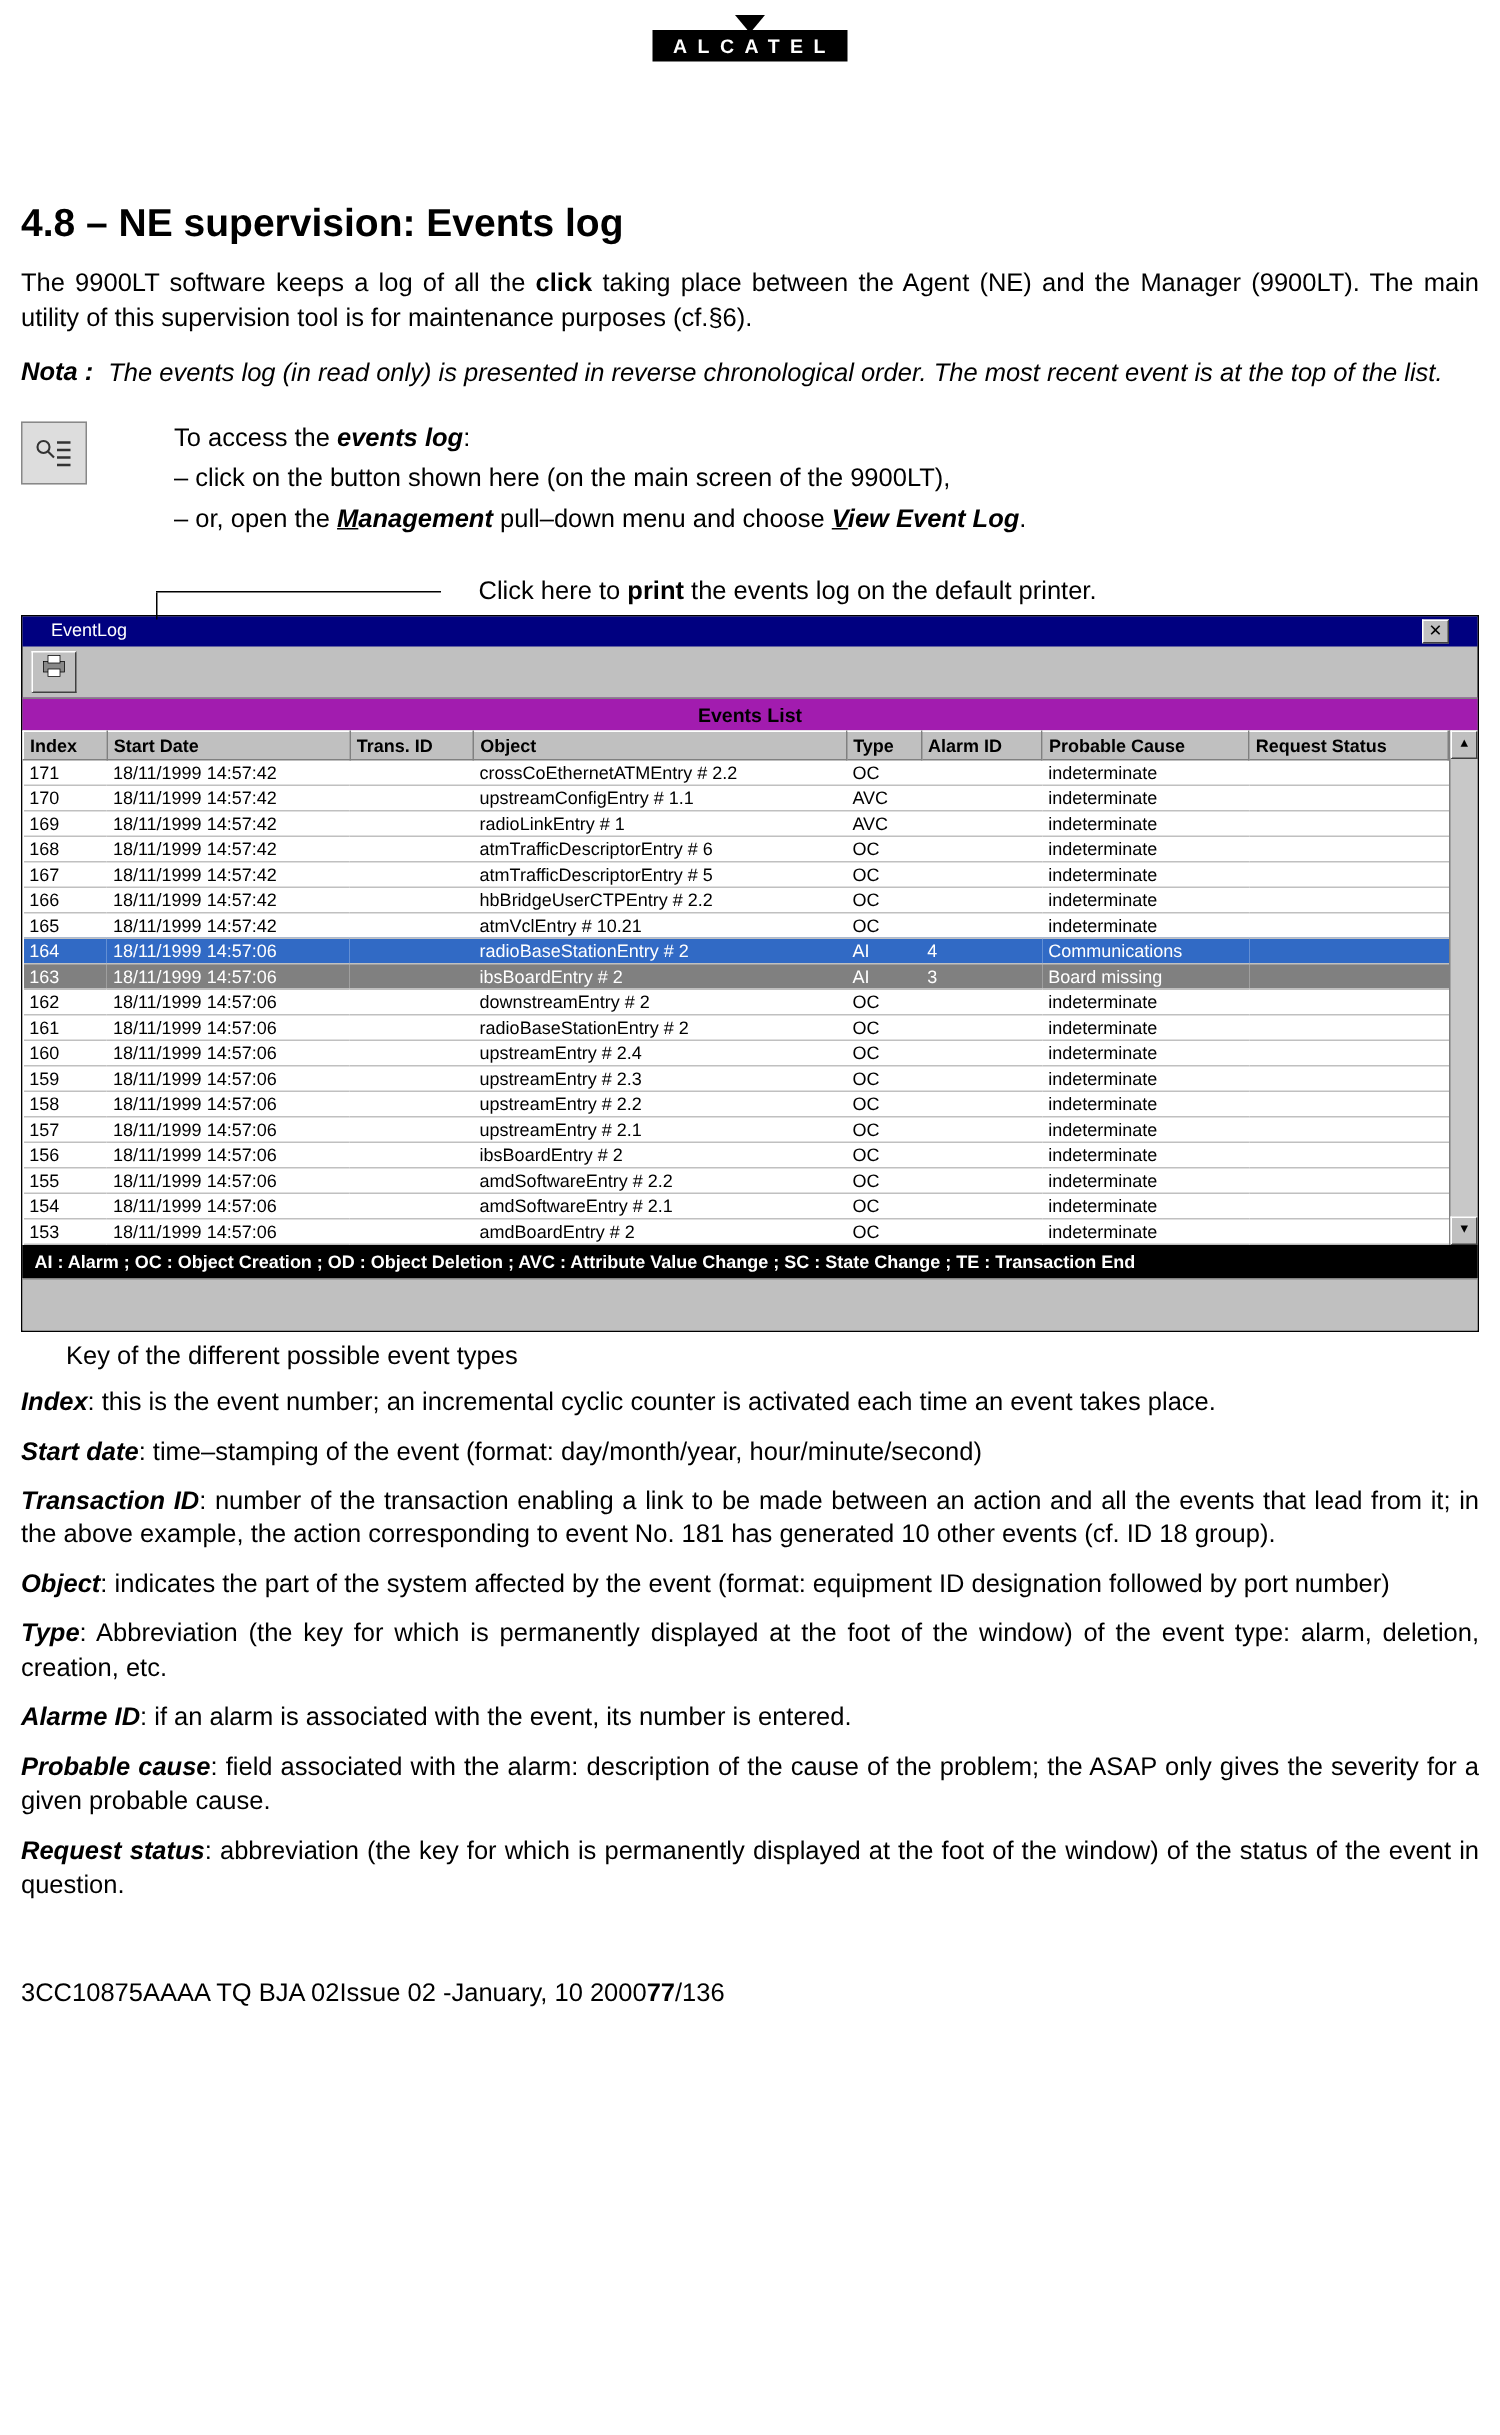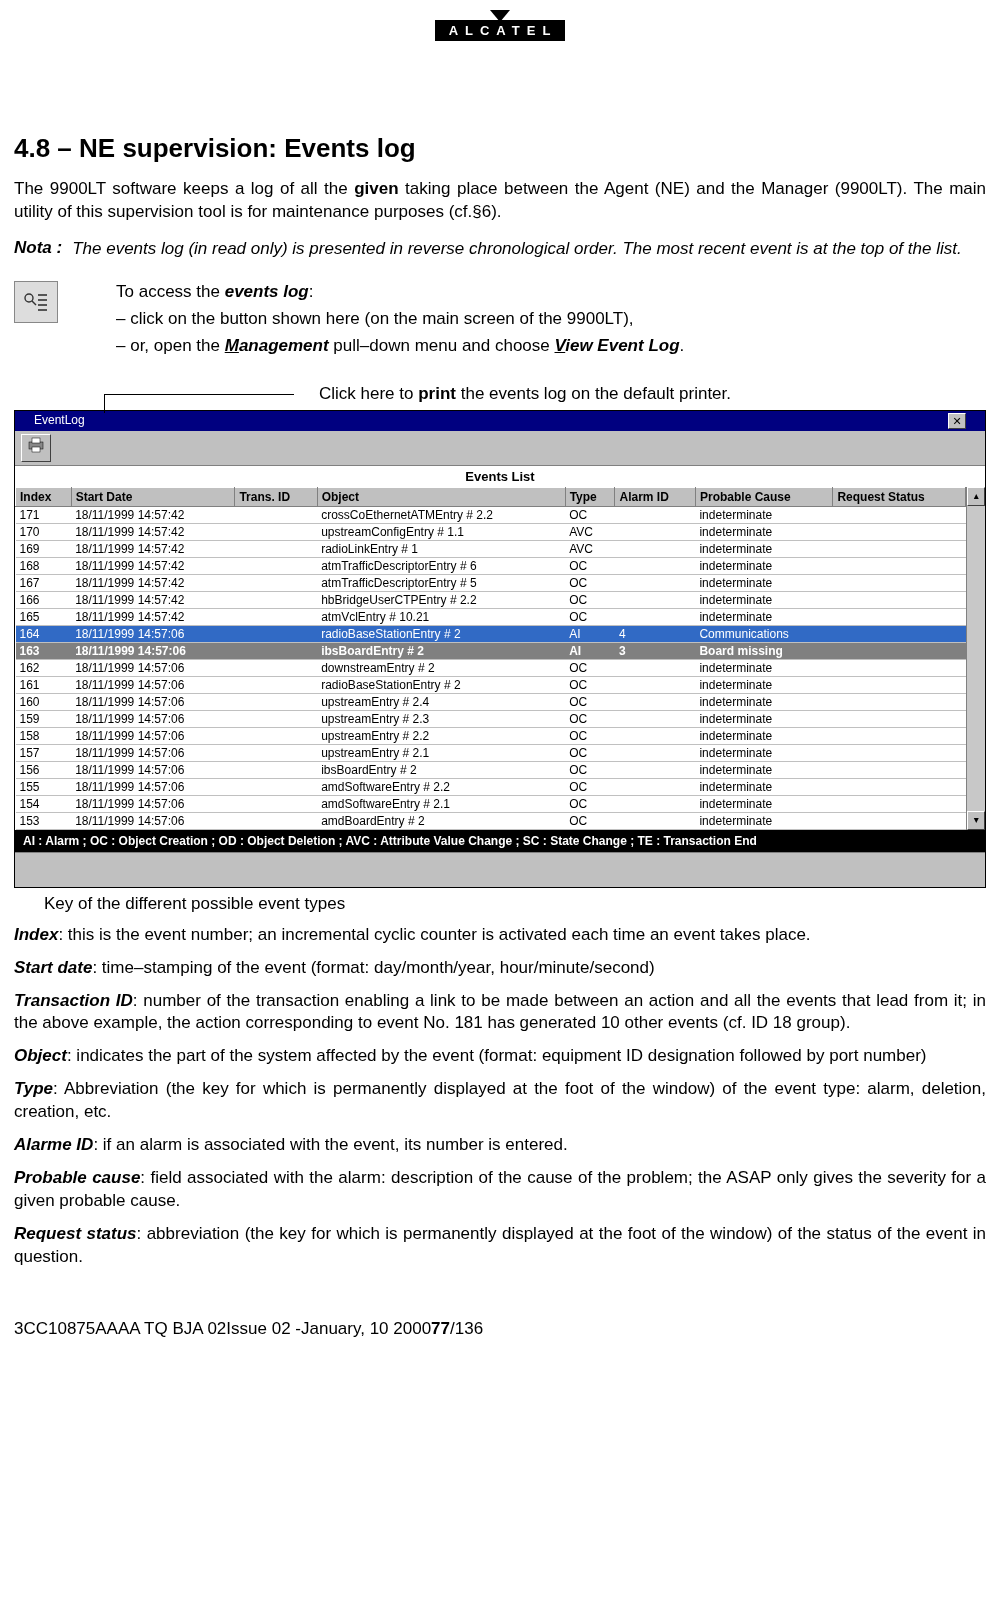--- a/index.html
+++ b/index.html
@@ -91,21 +91,21 @@
   .print-btn {
     display:inline-block;
     width: 28px; height: 26px;
     background:#c0c0c0;
     border:1px solid #fff;
     border-right-color:#404040; border-bottom-color:#404040;
     text-align:center; line-height:26px; font-size:15px;
   }
   .list-title {
     text-align:center; font-weight:bold; font-size:13px;
-    background:#ffffff; padding:3px 0;
+    background:#a21caf; padding:3px 0;
     border-top: 1px solid #808080;
   }
   .grid-wrap { display:flex; }
   table.events {
     border-collapse: collapse;
     width: 100%;
     font-size: 12px;
     background: #fff;
   }
   table.events th {
@@ -127,21 +127,21 @@
     background:#c8c8c8;
     border-left:1px solid #808080;
     display:flex; flex-direction:column; justify-content:space-between;
   }
   .scroll .arr {
     height:17px; background:#c0c0c0;
     border:1px solid #fff; border-right-color:#404040; border-bottom-color:#404040;
     text-align:center; font-size:10px; line-height:15px;
   }
   tr.sel1 td { background:#316ac5; color:#fff;}
-  tr.sel2 td { background:#808080; color:#fff;font-weight:bold;}
+  tr.sel2 td { background:#808080; color:#fff;}
   .key-bar {
     background:#000; color:#fff;
     font-size:12px; font-weight:bold;
     padding:4px 8px;
   }
   .window-pad { height: 34px; background:#c0c0c0; border-top:1px solid #808080;}
   .callout-key { margin: 6px 0 10px 30px;}
   .field-desc { margin: 0 0 10px 0; line-height:1.35; text-align: justify;}
   .field-desc .lbl { font-weight: bold; font-style: italic;}
   .footer {
@@ -156,21 +156,21 @@
 <div class="logo">
   <div class="logo-box">
     <div class="logo-tri-down"></div>
     <span>ALCATEL</span>
   </div>
 </div>
 
 <h1>4.8 – NE supervision: Events log</h1>
 
 <p>
-  <span>The 9900LT software keeps a log of all the </span><b>given</b><span> taking place between the Agent (NE) and the Manager (9900LT). The main utility of this supervision tool is for maintenance purposes (cf.§6).</span>
+  <span>The 9900LT software keeps a log of all the </span><b>click</b><span> taking place between the Agent (NE) and the Manager (9900LT). The main utility of this supervision tool is for maintenance purposes (cf.§6).</span>
 </p>
 
 <div class="nota-row">
   <div class="nota-label">Nota :</div>
   <div class="nota-text">The events log (in read only) is presented in reverse chronological order. The most recent event is at the top of the list.</div>
 </div>
 
 <div class="access-row">
   <div class="icon-box">
     <svg width="26" height="22" viewBox="0 0 26 22">

